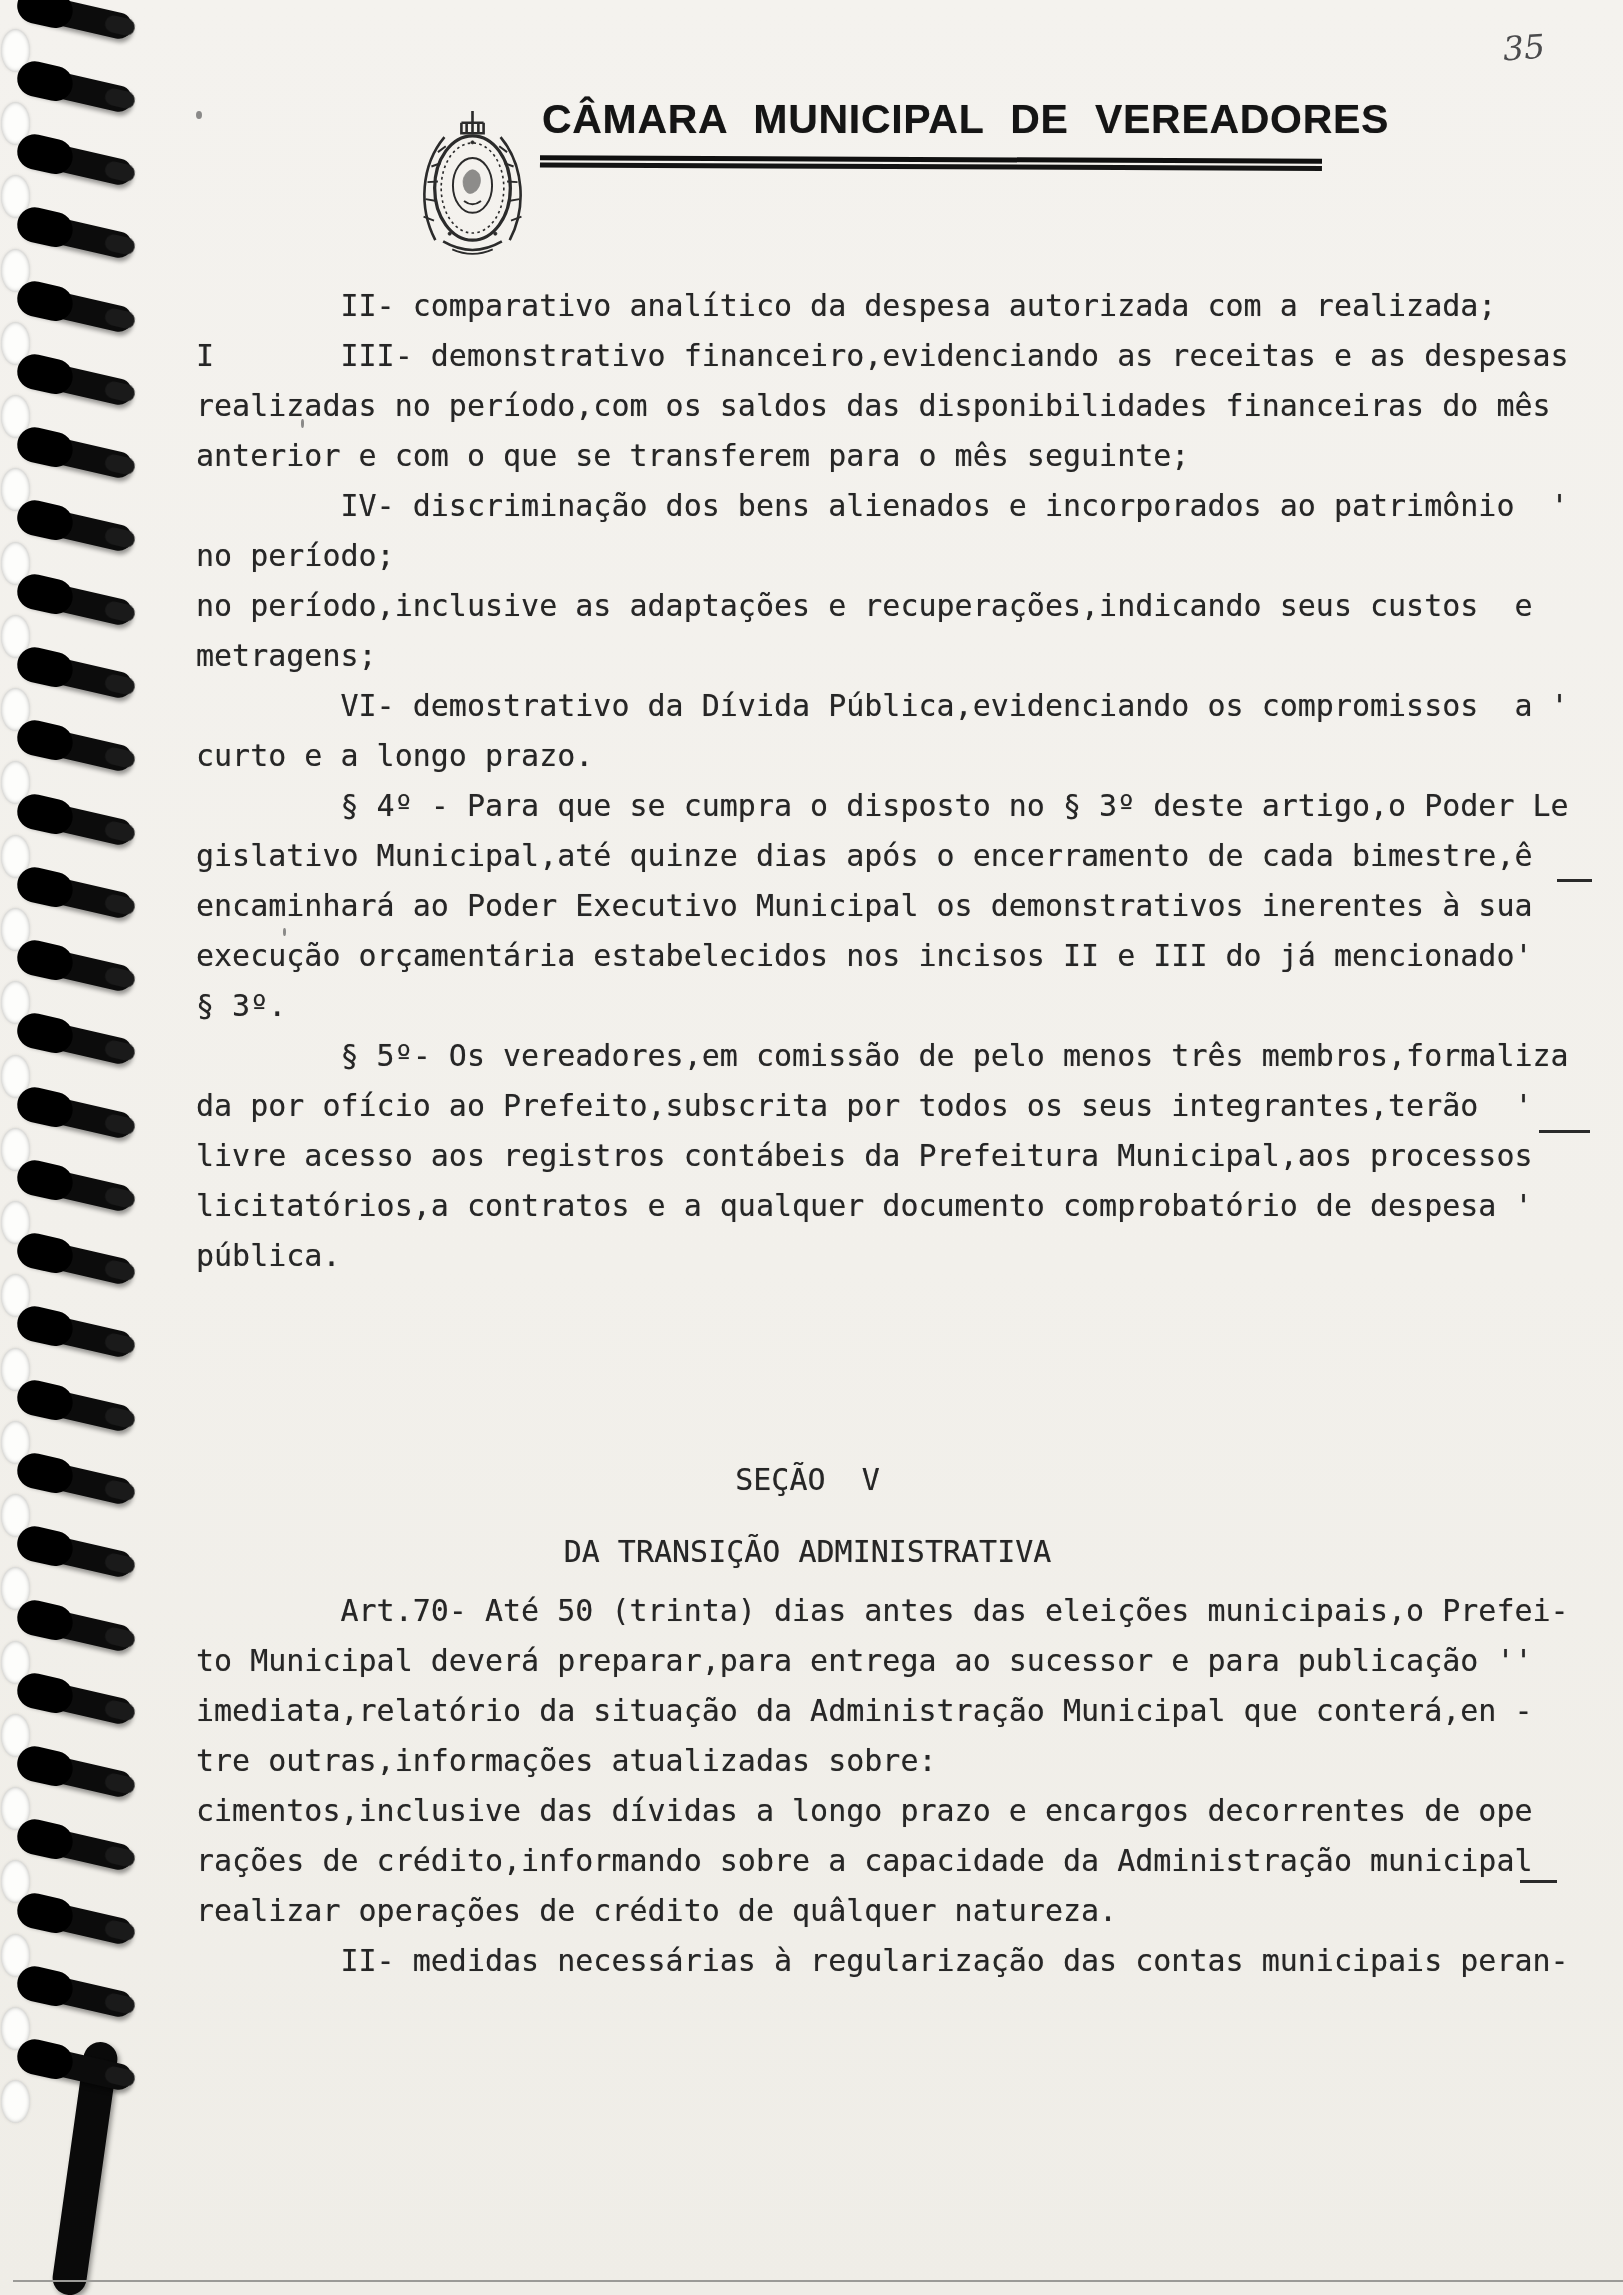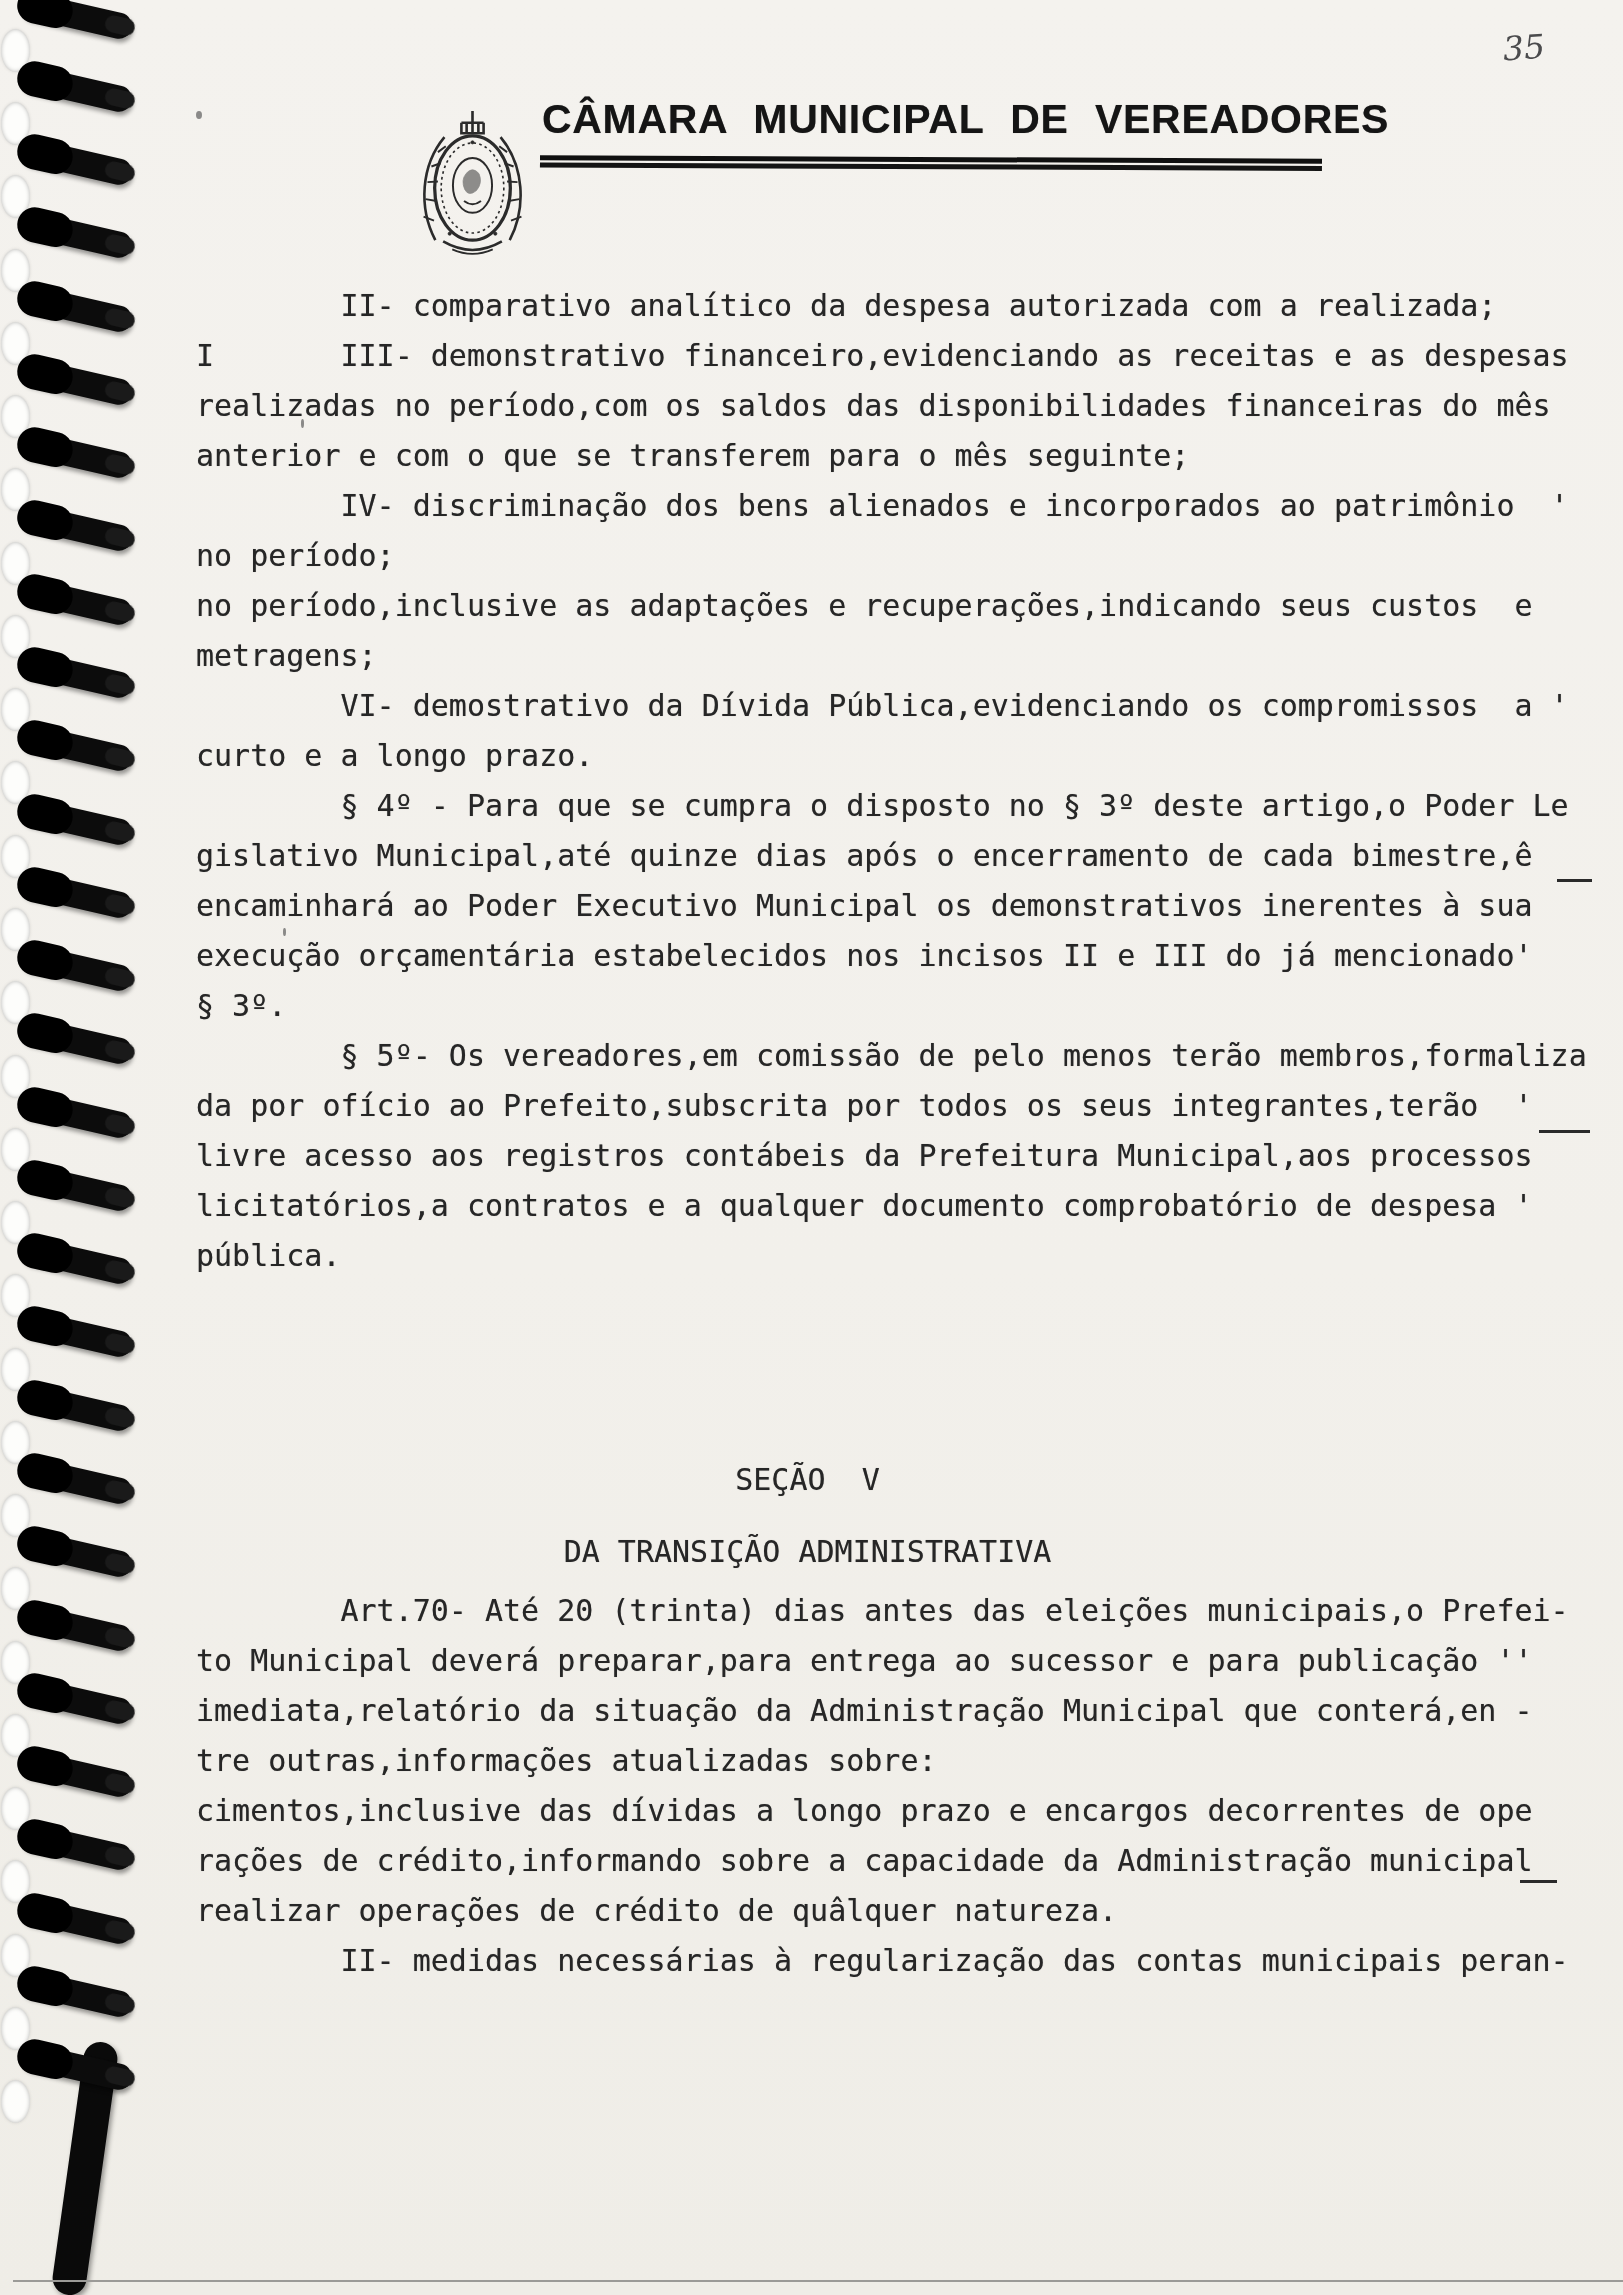--- a/index.html
+++ b/index.html
@@ -191,34 +191,34 @@
       <div class="line">no período;</div>
       <div class="line">no período,inclusive as adaptações e recuperações,indicando seus custos  e</div>
       <div class="line">metragens;</div>
       <div class="line">        VI- demostrativo da Dívida Pública,evidenciando os compromissos  a '</div>
       <div class="line">curto e a longo prazo.</div>
       <div class="line">        § 4º - Para que se cumpra o disposto no § 3º deste artigo,o Poder Le</div>
       <div class="line">gislativo Municipal,até quinze dias após o encerramento de cada bimestre,ê</div>
       <div class="line">encaminhará ao Poder Executivo Municipal os demonstrativos inerentes à sua</div>
       <div class="line">execução orçamentária estabelecidos nos incisos II e III do já mencionado'</div>
       <div class="line">§ 3º.</div>
-      <div class="line">        § 5º- Os vereadores,em comissão de pelo menos terão membros,formaliza</div>
+      <div class="line">        § 5º- Os vereadores,em comissão de pelo menos três membros,formaliza</div>
       <div class="line">da por ofício ao Prefeito,subscrita por todos os seus integrantes,terão  '</div>
       <div class="line">livre acesso aos registros contábeis da Prefeitura Municipal,aos processos</div>
       <div class="line">licitatórios,a contratos e a qualquer documento comprobatório de despesa '</div>
       <div class="line">pública.</div>
     </div>
 
   <div class="section-block">
     <div class="section-title">SEÇÃO  V</div>
     <div class="section-subtitle">DA TRANSIÇÃO ADMINISTRATIVA</div>
   </div>
 
   <div class="body-block body-after">
-      <div class="line">        Art.70- Até 20 (trinta) dias antes das eleições municipais,o Prefei-</div>
+      <div class="line">        Art.70- Até 50 (trinta) dias antes das eleições municipais,o Prefei-</div>
       <div class="line">to Municipal deverá preparar,para entrega ao sucessor e para publicação ''</div>
       <div class="line">imediata,relatório da situação da Administração Municipal que conterá,en -</div>
       <div class="line">tre outras,informações atualizadas sobre:</div>
       <div class="line">cimentos,inclusive das dívidas a longo prazo e encargos decorrentes de ope</div>
       <div class="line">rações de crédito,informando sobre a capacidade da Administração municipal</div>
       <div class="line">realizar operações de crédito de quâlquer natureza.</div>
       <div class="line">        II- medidas necessárias à regularização das contas municipais peran-</div>
     </div>
 
   <div class="u-mark u-le"></div>

